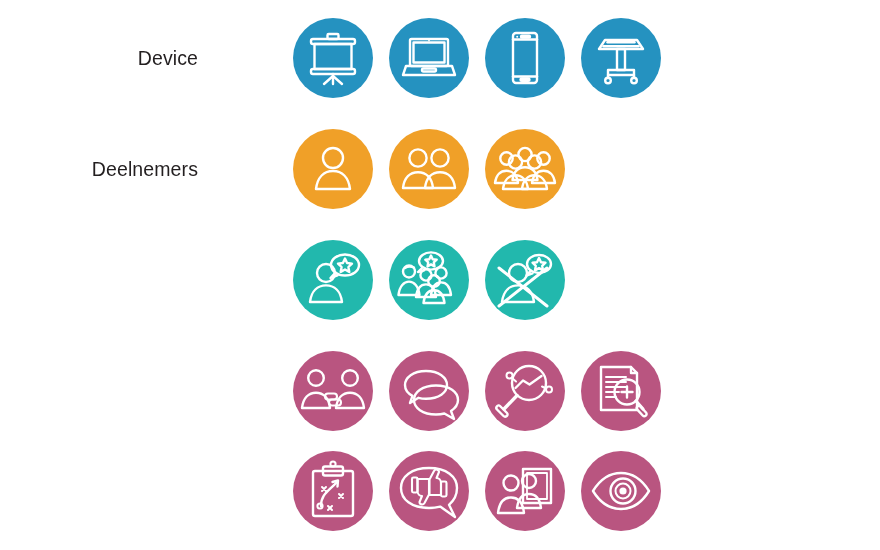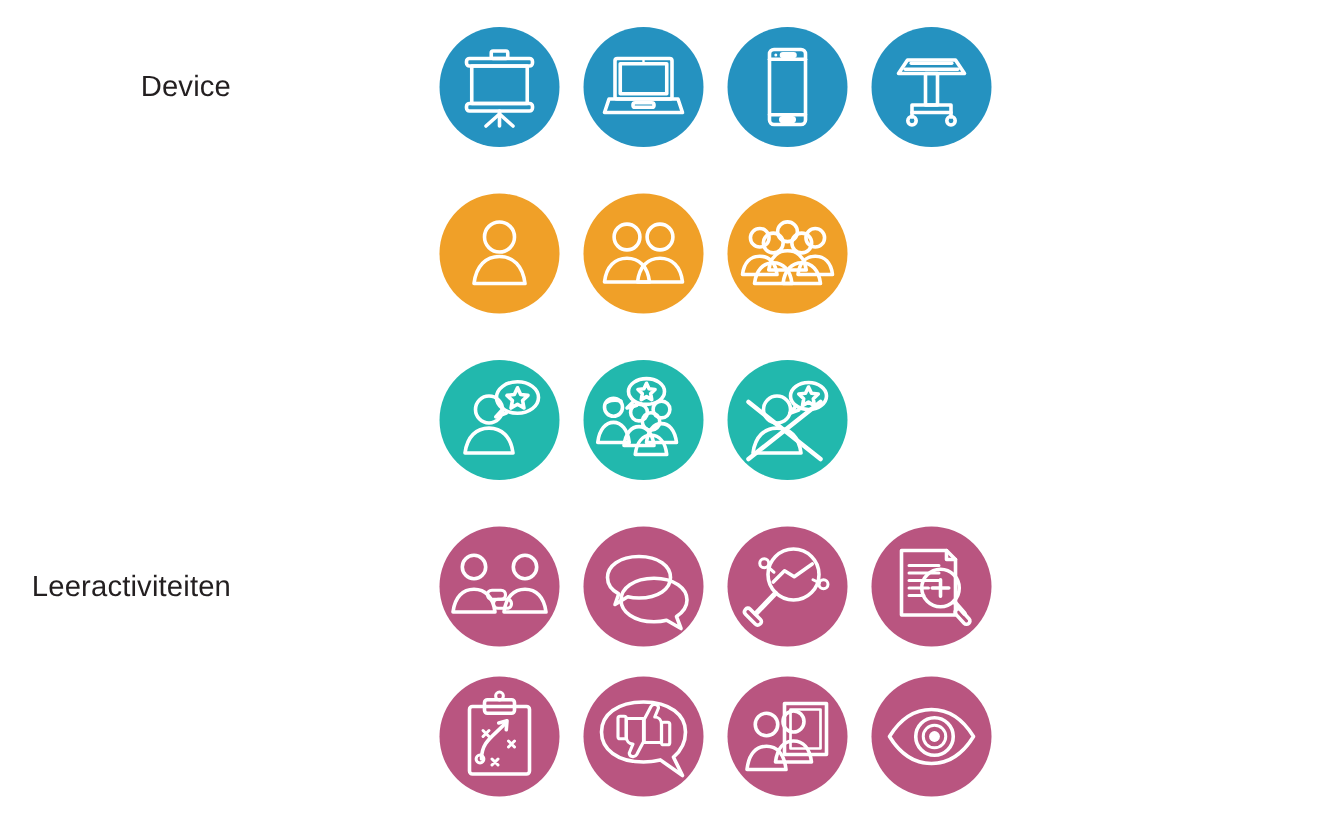--- a/index.html
+++ b/index.html
@@ -17,20 +17,21 @@
     position: relative;
     width: 880px;
     height: 550px;
     background: #ffffff;
   }
   .row {
     position: absolute;
     left: 0;
     width: 764px;
     height: 80px;
+    padding-left: 44px;
   }
   .row-label {
     position: absolute;
     right: 610px;
     top: 0;
     height: 80px;
     line-height: 80px;
     font-size: 19.5px;
     color: #231f20;
     white-space: nowrap;
@@ -111,20 +112,21 @@
         <rect class="ico-stroke" x="36" y="31" width="8" height="21"></rect>
         <path class="ico-stroke" d="M27 52 L53 52 L53 57 L27 57 Z"></path>
         <path class="ico-stroke" d="M27 57 L27 60 M53 57 L53 60"></path>
         <circle class="ico-stroke" cx="27" cy="62.5" r="2.8"></circle>
         <circle class="ico-stroke" cx="53" cy="62.5" r="2.8"></circle>
       </svg>
     </div>
   </div>
 
   <div class="row" style="top:129px;">
+    <div class="row-label" style="color: rgb(35, 31, 32);">Deelnemers</div>
 
     <div class="cell" style="left:293px;background:#f0a028;">
       <svg viewBox="0 0 80 80">
         <circle class="ico-stroke" cx="40" cy="29" r="10"></circle>
         <path class="ico-stroke" d="M23 60 C24.5 48 31 42 40 42 C49 42 55.5 48 57 60 Z"></path>
       </svg>
     </div>
 
     <div class="cell" style="left:389px;background:#f0a028;">
       <svg viewBox="0 0 80 80">
@@ -187,21 +189,20 @@
         <ellipse class="ico-stroke" cx="54" cy="24" rx="12" ry="9"></ellipse>
         <path class="ico-stroke" d="M45.8 30.5 L41.5 35.5 L47.5 33.4"></path>
         <path class="ico-stroke" d="M54 18 L56 22.2 L60.5 22.7 L57.2 25.8 L58 30.4 L54 28.1 L50 30.4 L50.8 25.8 L47.5 22.7 L52 22.2 Z"></path>
         <path class="ico-stroke" style="stroke-width:3" d="M14 28 L62 66"></path>
         <path class="ico-stroke" style="stroke-width:3" d="M62 28 L14 66"></path>
       </svg>
     </div>
   </div>
 
   <div class="row" style="top:351px;">
-    <div class="row-label" style="color: rgb(35, 31, 32);">Leeractiviteiten</div>
 
     <div class="cell" style="left:293px;background:#b95580;">
       <svg viewBox="0 0 80 80">
         <circle class="ico-stroke" cx="23" cy="27" r="7.8"></circle>
         <path class="ico-stroke" d="M9 57 C10.2 47 15.6 41.8 23 41.8 C30.4 41.8 35.8 47 37 57 Z"></path>
         <circle class="ico-stroke" cx="57" cy="27" r="7.8"></circle>
         <path class="ico-stroke" d="M43 57 C44.2 47 49.6 41.8 57 41.8 C64.4 41.8 69.8 47 71 57 Z"></path>
         <path class="ico-stroke" style="stroke-width:2.1" d="M35 42.5 C31 42.5 31 48.5 35 48.5 L41 48.5 C45 48.5 45 42.5 41 42.5 Z"></path>
         <path class="ico-stroke" style="stroke-width:2.1" d="M39 48.5 C35 48.5 35 54.5 39 54.5 L45 54.5 C49 54.5 49 48.5 45 48.5 Z"></path>
       </svg>

